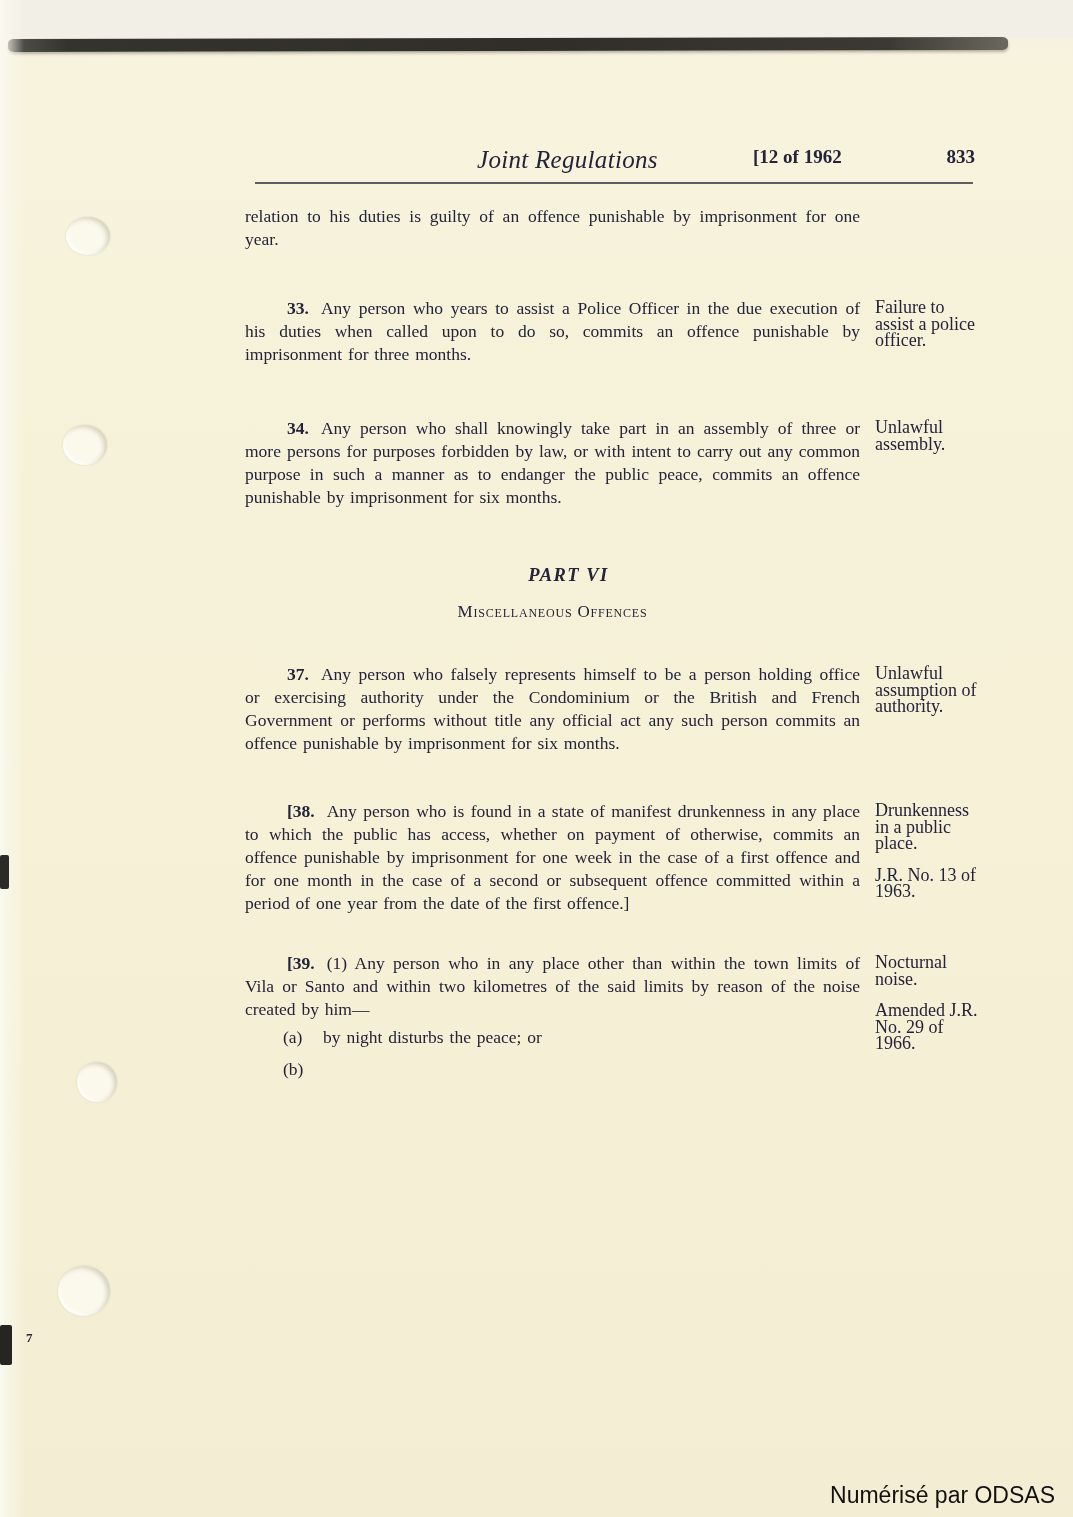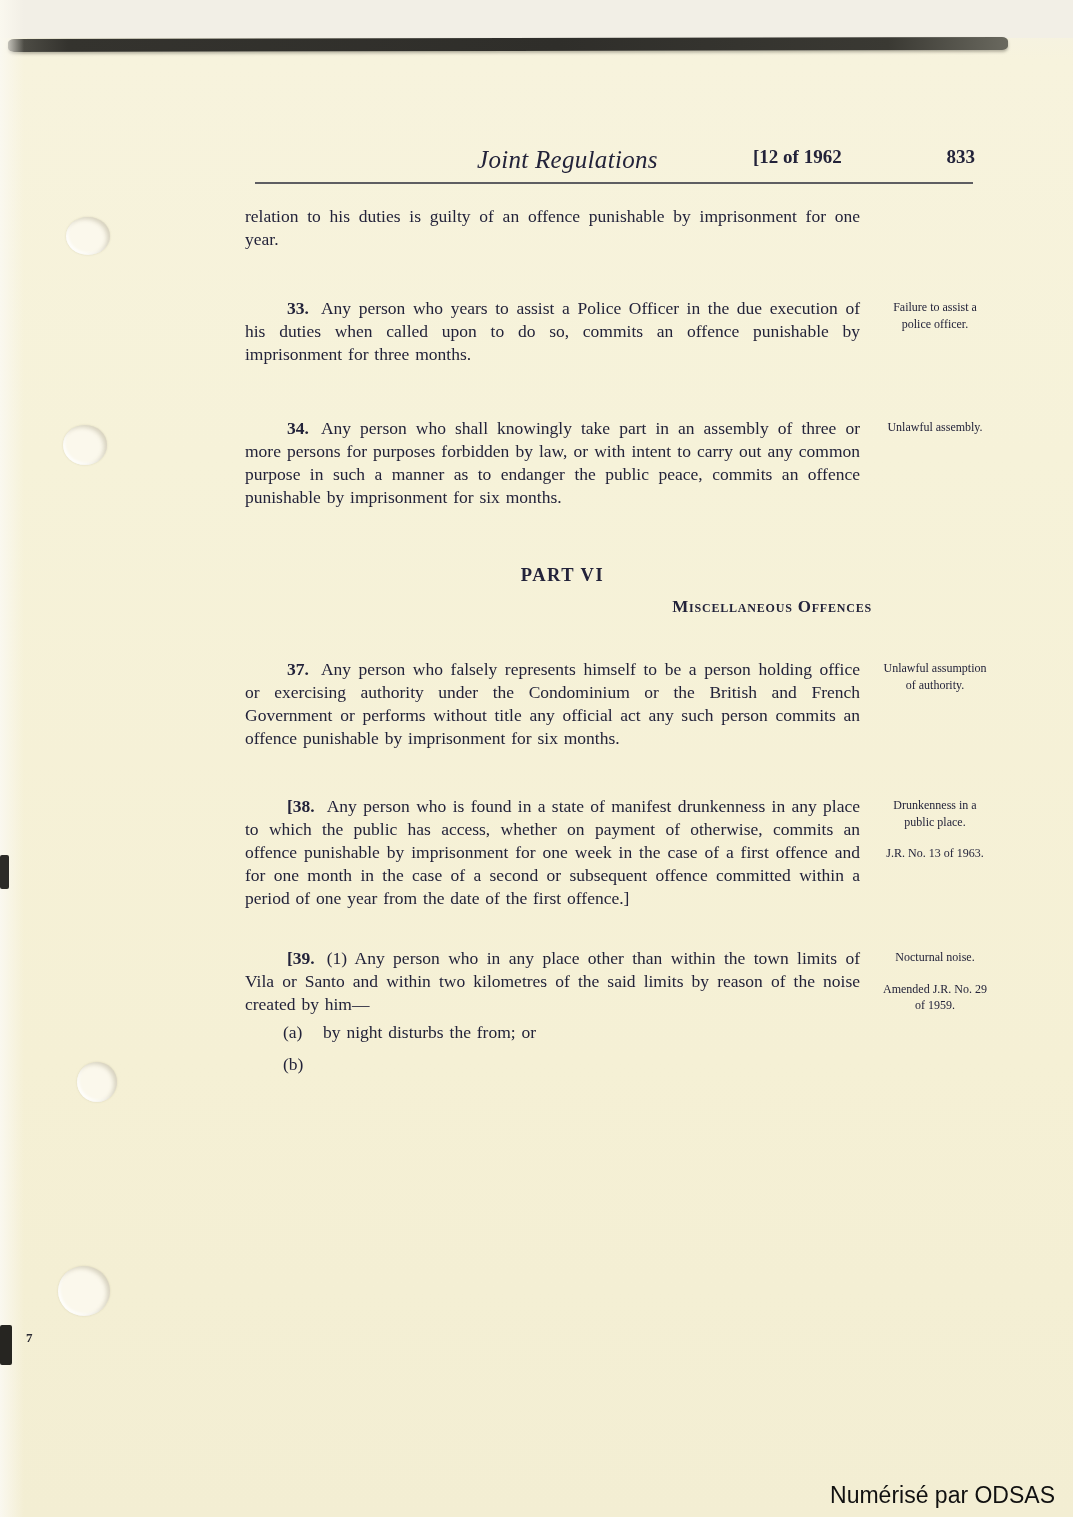--- a/index.html
+++ b/index.html
@@ -43,30 +43,30 @@
   .para {
     width: 615px; margin: 0;
     font-size: 17.5px; line-height: 23px;
     text-align: justify; word-spacing: 1.5px; font-family: Liberation Serif, serif;
   }
   .intro { text-indent: 0; }
   .section { position: relative; }
   .stext { text-indent: 42px; }
   .num { font-weight: bold; margin-right: 12px; }
   .part-heading {
-    width: 615px; margin: 10px; text-align: center;
-    font-size: 18.5px; font-weight: bold; letter-spacing: 1.5px;
+    width: 615px; margin: 16px; text-align: center;
+    font-size: 18.5px; font-weight: bold; letter-spacing: 1.5px; font-style: italic;
   }
   .part-subheading {
-    width: 615px; margin: 12px; text-align: right;
-    font-size: 17px; font-weight: bold; font-variant: small-caps; letter-spacing: .8px;
+    width: 615px; margin: 0; text-align: center;
+    font-size: 17px; font-weight: normal; font-variant: small-caps; letter-spacing: .8px;
   }
   .note {
     position: absolute; left: 630px; top: 2px; width: 104px;
-    font-size: 12px; line-height: 16.5px; text-align: center; word-spacing: normal; margin-left: 8px;
+    font-size: 18px; line-height: 16.5px; text-align: left; word-spacing: normal;
   }
   .note-block + .note-block { margin-top: 15px; }
   .list { margin-top: 5px; }
   .item {
     position: relative; box-sizing: border-box;
     padding-left: 78px; text-indent: 0; margin: 3px 0 9px 0;
   }
   .item-label { position: absolute; left: 38px; }
   
   .watermark {
@@ -141,24 +141,24 @@
     <p class="para stext"><span class="num">[38.</span><span>Any person who is found in a state of manifest drunkenness in any place to which the public has access, whether on payment of otherwise, commits an offence punishable by imprisonment for one week in the case of a first offence and for one month in the case of a second or subsequent offence committed within a period of one year from the date of the first offence.]</span></p>
     <div class="note">
       <div class="note-block">Drunkenness in a public place.</div>
       <div class="note-block">J.R. No. 13 of 1963.</div>
     </div>
   </div>
 
   <div class="section mt-s39">
     <p class="para stext"><span class="num">[39.</span><span>(1)  Any person who in any place other than within the town limits of Vila or Santo and within two kilometres of the said limits by reason of the noise created by him—</span></p>
     <div class="list">
-      <p class="para item"><span class="item-label">(a)</span><span>by night disturbs the from; or</span></p>
+      <p class="para item"><span class="item-label">(a)</span><span>by night disturbs the peace; or</span></p>
       <p class="para item"><span class="item-label">(b)</span></p>
     </div>
     <div class="note">
       <div class="note-block">Nocturnal noise.</div>
-      <div class="note-block">Amended J.R. No. 29 of 1959.</div>
+      <div class="note-block">Amended J.R. No. 29 of 1966.</div>
     </div>
   </div>
 
 </div>
 
 <div class="watermark">Numérisé par ODSAS</div>
 
 </body></html>

